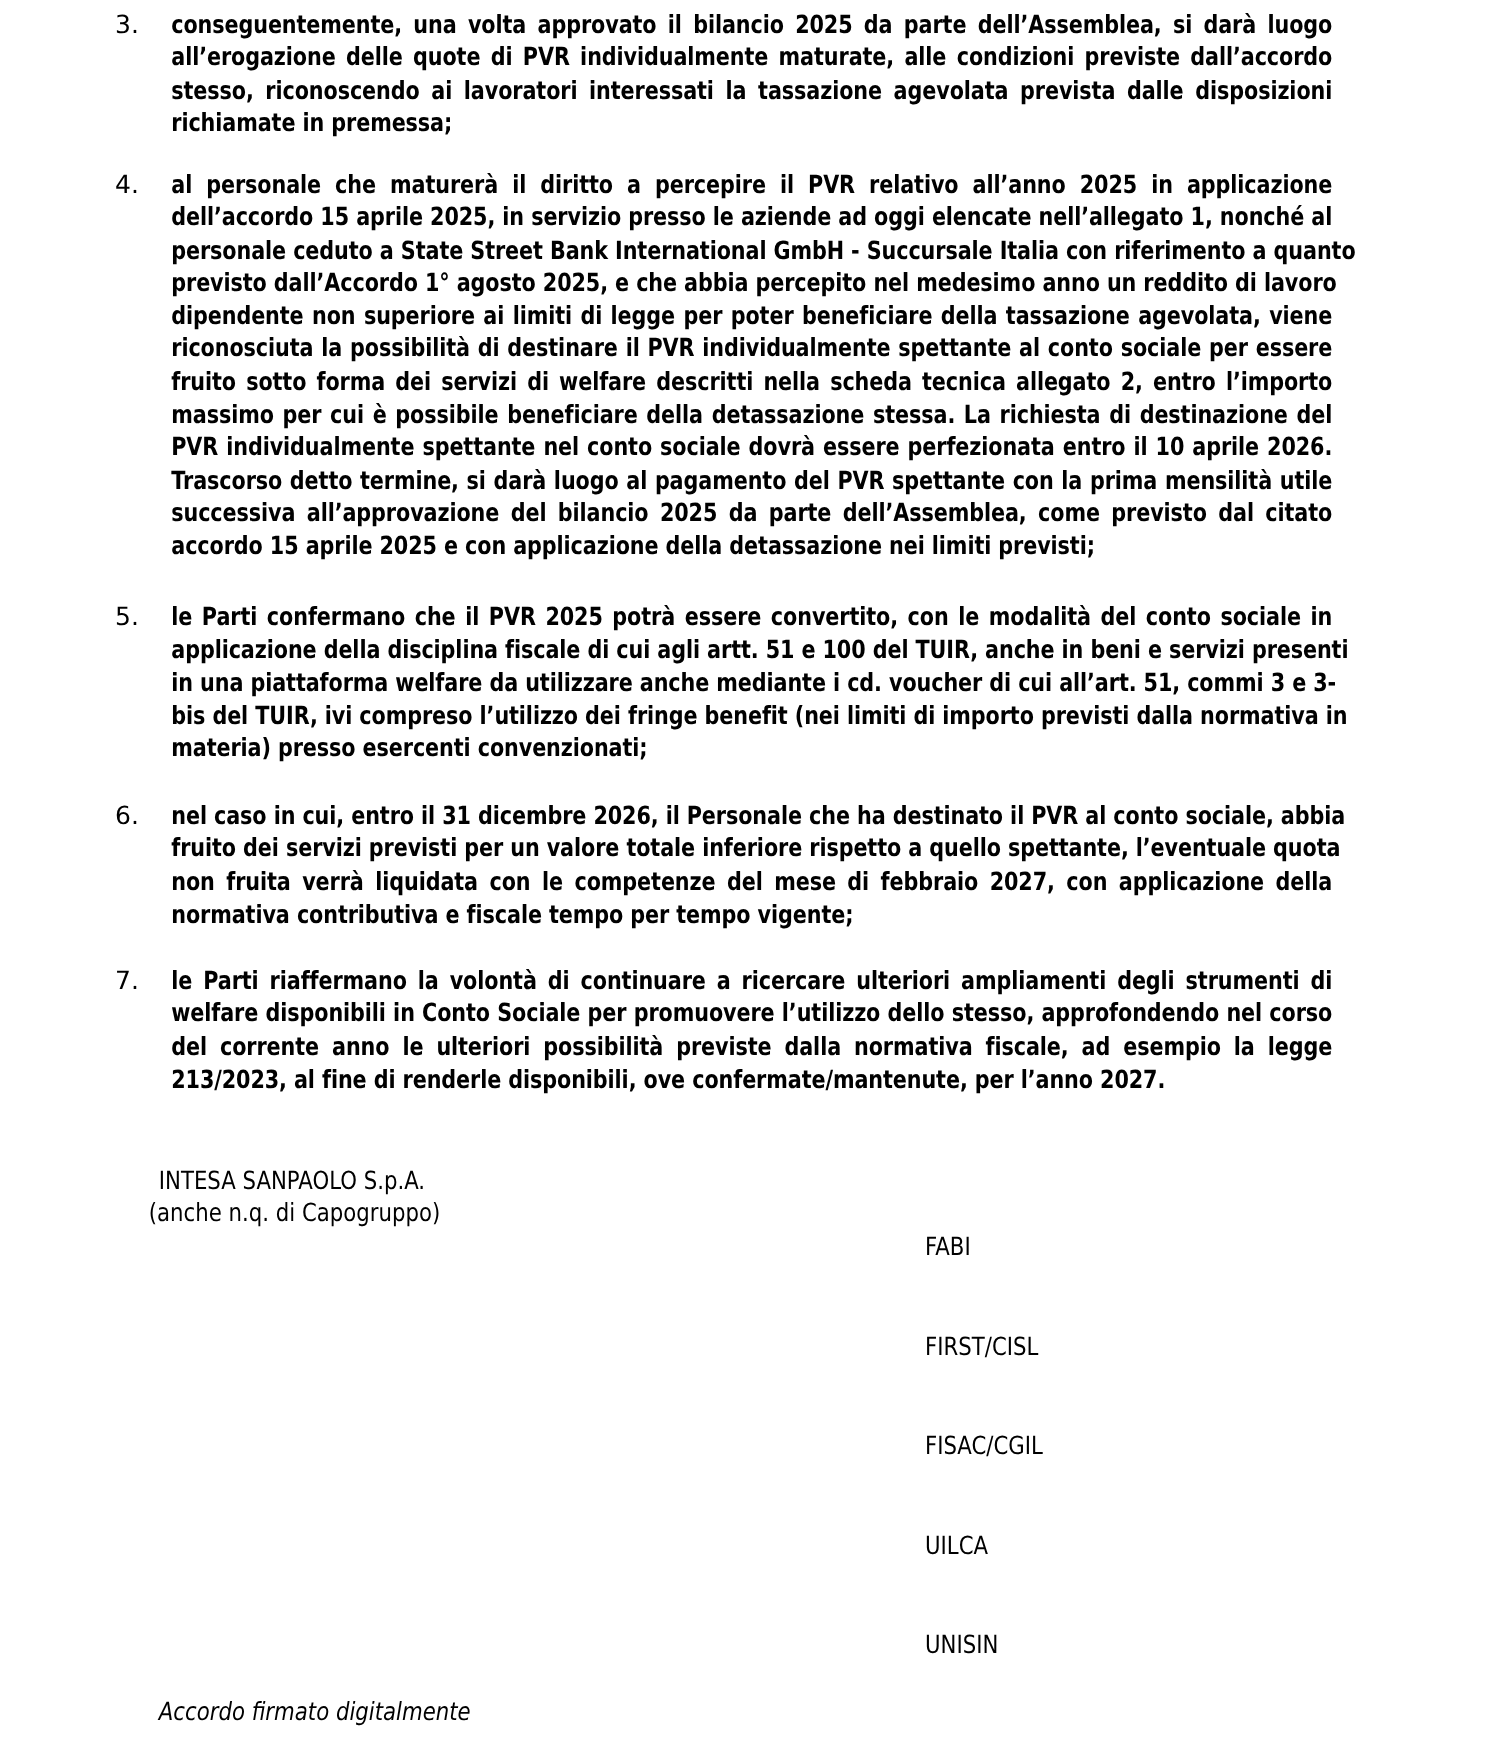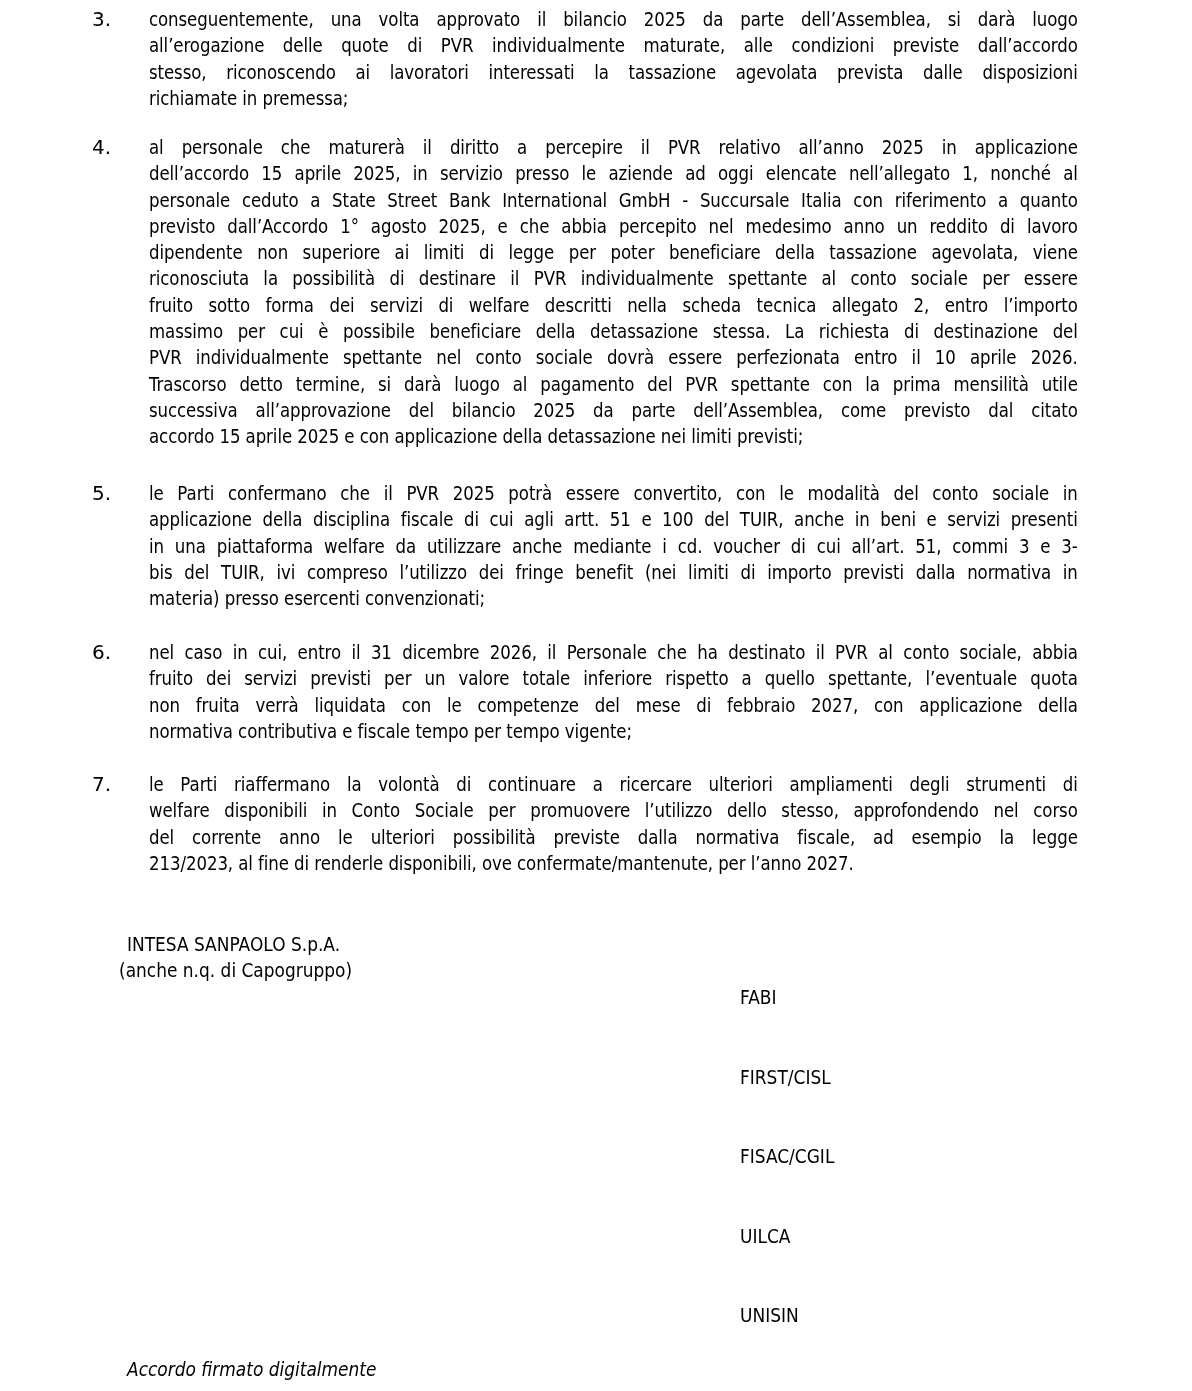--- a/index.html
+++ b/index.html
@@ -2,21 +2,21 @@
 <html><head>
 <meta charset="utf-8">
 <style>
   html, body { margin: 0; padding: 0; background: #ffffff; }
   body {
     width: 1192px; height: 1391px; position: relative; overflow: hidden;
     font-family: "DejaVu Sans", sans-serif; color: #000;
   }
   .item { position: absolute; left: 92px; width: 1020px; }
   .num { position: absolute; left: 0; top: 0; font-size: 20px; line-height: 26.3px; }
-  .lines { position: absolute; left: 57px; width: 963px; }
+  .lines { position: absolute; left: 45px; width: 963px; font-weight: bold; }
   .line {
     display: block; font-size: 20px; line-height: 26.3px; height: 26.3px;
     text-align: justify; text-align-last: justify; white-space: nowrap;
     transform-origin: left top; transform: scaleX(0.83); width: 116.2%;
     letter-spacing: -0.1px;
   }
   .line.last { text-align-last: left; }
   .sig { position: absolute; font-size: 20px; line-height: 26px; white-space: nowrap; transform-origin: left top; transform: scaleX(0.85); }
   .italic { font-style: italic; }
 </style>

